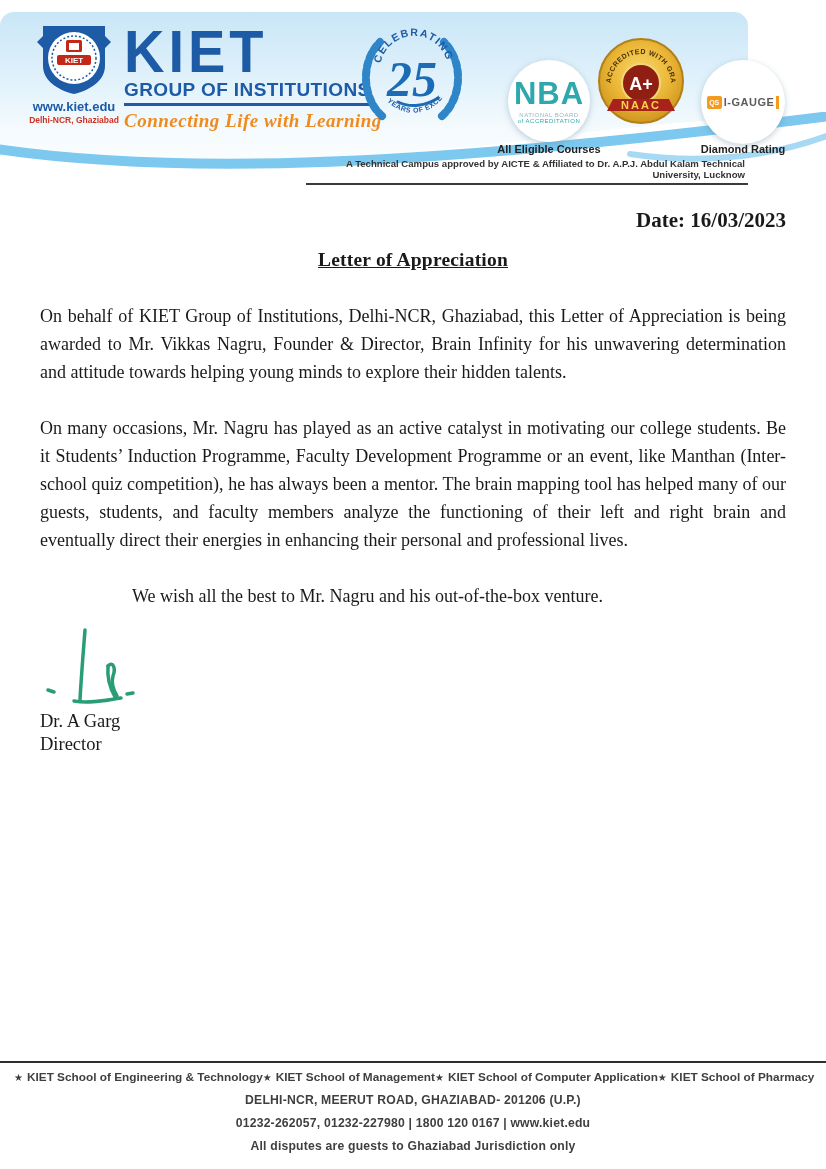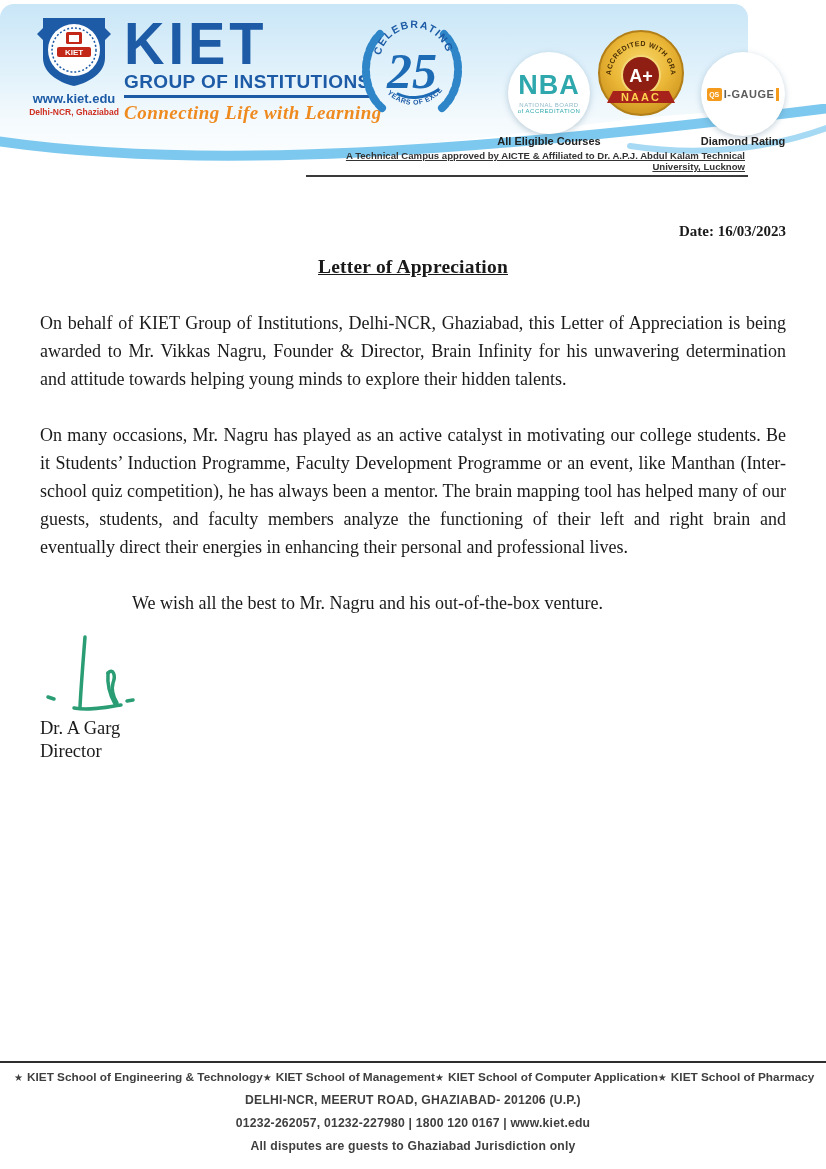--- a/index.html
+++ b/index.html
@@ -9,21 +9,21 @@
     width:826px; height:1169px;
     background:#ffffff;
     font-family:"Liberation Serif","DejaVu Serif",serif;
     color:#1a1a1a;
     overflow:hidden;
     margin:0 auto;
   }
 
   
   .header {
-    position:absolute; left:0; top:4px; width:748px; height:170px;
+    position:absolute; left:0; top:12px; width:748px; height:170px;
     background:linear-gradient(180deg,#c9e6f7 0%,#e2f2fb 42%,#f4fafd 68%,#ffffff 100%);
     border-radius:14px 14px 0 0;
   }
   .wave-svg { position:absolute; left:0; bottom:0; width:826px; height:70px; z-index:1; }
 
   .shield-block { position:absolute; left:22px; top:10px; width:104px; text-align:center; z-index:2; }
   .shield-web { font-family:"Liberation Sans","DejaVu Sans",sans-serif; font-weight:bold; font-size:13px; color:#1d5ba6; line-height:1.15; }
   .shield-loc { font-family:"Liberation Sans","DejaVu Sans",sans-serif; font-weight:bold; font-size:8.5px; color:#d03122; line-height:1.3; }
 
   .wordmark { position:absolute; left:124px; top:12px; z-index:2; font-family:"Liberation Sans","DejaVu Sans",sans-serif; }
@@ -35,38 +35,38 @@
 
   .badge-circle { position:absolute; border-radius:50%; background:#ffffff; box-shadow:0 2px 6px rgba(80,120,150,.35); z-index:2; display:flex; align-items:center; justify-content:center; }
   .badge-nba { left:508px; top:48px; width:82px; height:82px; }
   .badge-naac { left:597px; top:25px; width:88px; height:88px; background:transparent; box-shadow:none; }
   .badge-igauge { left:701px; top:48px; width:84px; height:84px; }
   .badge-caption { position:absolute; z-index:3; font-family:"Liberation Sans","DejaVu Sans",sans-serif; font-weight:bold; font-size:11px; color:#222; text-align:center; }
   .caption-nba { left:484px; top:131px; width:130px; }
   .caption-igauge { left:672px; top:131px; width:142px; }
 
   .nba-inner { text-align:center; line-height:1; }
-  .nba-word { font-family:"Liberation Sans","DejaVu Sans",sans-serif; font-weight:800; font-size:27px; color:#2fa8ad; letter-spacing:1px; }
+  .nba-word { font-family:"Liberation Sans","DejaVu Sans",sans-serif; font-weight:800; font-size:31px; color:#2fa8ad; letter-spacing:1px; }
   .nba-l1 { font-family:"Liberation Sans","DejaVu Sans",sans-serif; font-size:6px; color:#8fb9c9; letter-spacing:0.5px; margin-top:3px; }
   .nba-l2 { font-family:"Liberation Sans","DejaVu Sans",sans-serif; font-size:6px; color:#2fa8ad; letter-spacing:0.5px; }
 
   .igauge-inner { display:flex; align-items:flex-start; gap:2px; }
   .qs-box { width:15px; height:13px; background:#f49b1d; color:#fff; font-family:"Liberation Sans","DejaVu Sans",sans-serif; font-weight:bold; font-size:7px; display:flex; align-items:center; justify-content:center; border-radius:2px; }
   .igauge-word { font-family:"Liberation Sans","DejaVu Sans",sans-serif; font-weight:800; font-size:11px; color:#5c5c5c; letter-spacing:0.5px; }
   .igauge-bar { width:3px; height:13px; background:#f49b1d; }
 
   .affiliation {
     position:absolute; right:0; top:146px; width:442px; z-index:3;
     font-family:"Liberation Sans","DejaVu Sans",sans-serif; font-weight:bold; font-size:9.6px; color:#333;
-    text-align:right; padding:0 3px 3px 0; border-bottom:2px solid #3a3a3a; background:transparent;text-decoration:underline;
+    text-align:right; padding:0 3px 3px 0; border-bottom:2px solid #3a3a3a; background:transparent;
   }
 
   
   .letter { position:absolute; left:40px; top:170px; width:746px; z-index:1; }
-  .date-line { text-align:right; font-weight:bold; font-size:15px; margin-top:53px;font-family:Liberation Serif, serif; }
+  .date-line { text-align:right; font-weight:bold; font-size:21px; margin-top:38px;font-family:Liberation Serif, serif; }
   .letter-title { text-align:center; font-weight:bold; font-size:19.5px; text-decoration:underline; margin-top:16px; letter-spacing:0.2px; }
   .para { font-size:18px; line-height:28px; text-align:justify; margin-top:31px; }
   .para + .para { margin-top:28px; }
   .wish-line { font-size:18px; line-height:28px; margin-top:28px; padding-left:92px; }
   .regards { font-size:18px; margin-top:26px; }
   .signature { margin-top:6px; margin-left:2px; display:block; }
   .signatory { font-size:18.5px; line-height:1.25; margin-top:4px; }
 
   
   .footer {

